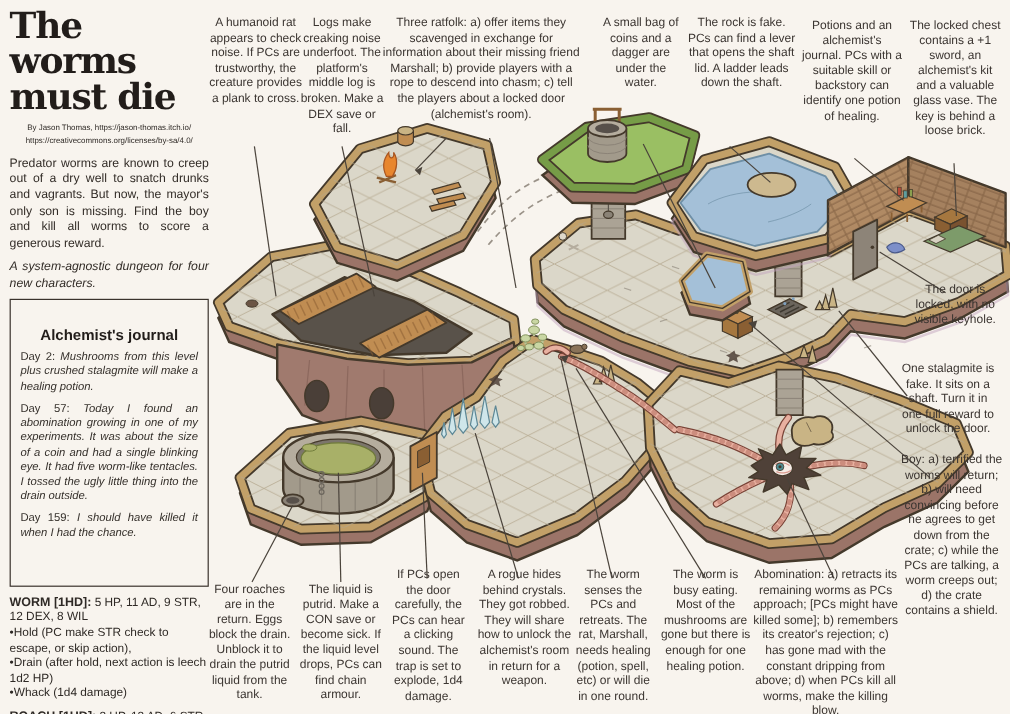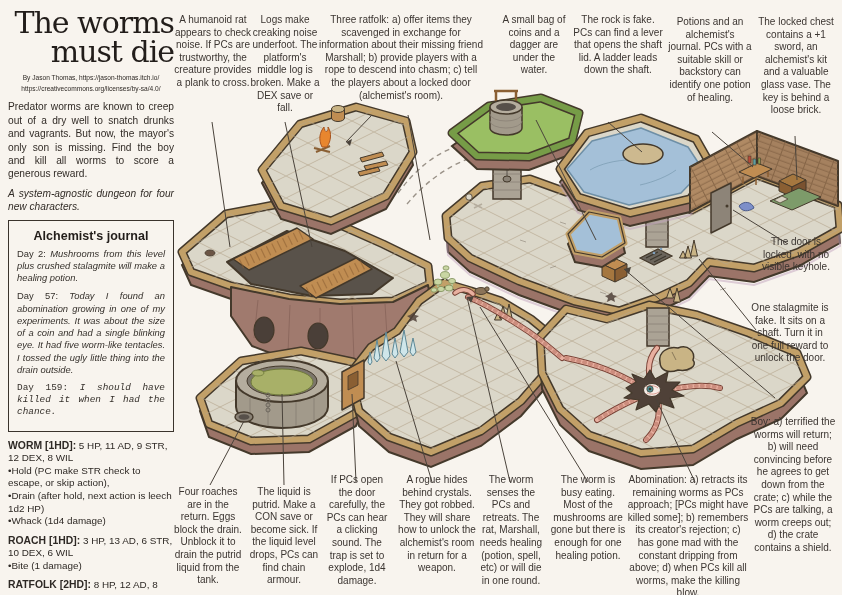--- a/index.html
+++ b/index.html
@@ -1,25 +1,25 @@
 <!DOCTYPE html>
 <html style="--ink: #44392b; --floor: #dbd7c9; --rim: #c2a068; --side: #9b7468; --cliff: #a07a6e; --chasm: #59524a; --water: #a4c0d8; --waterline: #6e8fa6; --grass: #9abf63; --grassrim: #769c47; --wood: #c08d52; --wooddark: #8a5f33; --stone: #aba395; --stonedark: #8a8276; --liquid: #a8b068; --worm: #e8b0a0; --wormdark: #7a4438; --crystal: #cfe6ea; --crystaldark: #5d8795; --fire: #e8862e; --boulder: #c9b485; --mushroom: #c9d6a3; --abom: #4f4138; --leader: #4a433b; --brick: #b08a64; --brickdark: #7a5a3e; --bed: #7d9b6a; --accent: #c2a3bd; --tile: #b3a68c;"><head>
 <meta charset="utf-8">
 <style>
   html,body{margin:0;padding:0;}
   .page{position:relative;width:842px;height:595px;background:#f8f4ee;overflow:hidden;
         font-family:"Liberation Sans",sans-serif;color:#35302b;}
   svg.map{position:absolute;left:0;top:0;z-index:1;}
   .leftcol{position:absolute;left:8px;top:4px;width:166px;z-index:3;}
-  h1.title{font-family:"DejaVu Serif",serif;font-weight:normal;font-size:30px;line-height:0.98;
-           letter-spacing:-1px;text-align:right;margin:4px 0 5px;color:#221d1a;}
+  h1.title{font-family:"DejaVu Serif",serif;font-weight:bold;font-size:30px;line-height:0.98;
+           letter-spacing:-1px;text-align:left;margin:4px 0 5px;color:#221d1a;}
   .byline{font-size:6.6px;text-align:center;line-height:1.7;color:#2e2925;margin-bottom:4px;}
   p.intro{font-size:10.2px;text-align:justify;line-height:1.32;margin:6px 0;color:#322c27;}
   p.note{font-style:italic;}
-  .journal{border:1.4px solid #3a332c;padding:8px 8px;margin-top:6px;}
+  .journal{border:1.4px solid #3a332c;padding:22px 8px;margin-top:6px;}
   .jtitle{font-size:12.5px;font-weight:bold;text-align:center;margin-bottom:5px;color:#221d1a;}
   .jentry{font-size:9.4px;line-height:1.3;text-align:justify;margin:0 0 6px;}
   .jentry em{font-style:italic;}
   .stats{margin-top:7px;}
   .stat{font-size:9.9px;line-height:1.27;margin-bottom:6px;color:#2e2925;}
   .sname{font-weight:bold;font-size:10.4px;}
   .ab::before{content:"\2022 ";}
   .co{position:absolute;z-index:3;font-size:10px;line-height:1.26;text-align:center;color:#3b3531;}
 </style>
 </head>
@@ -327,21 +327,21 @@
   <div class="byline">
     <div>By Jason Thomas, https://jason-thomas.itch.io/</div>
     <div>https://creativecommons.org/licenses/by-sa/4.0/</div>
   </div>
   <p class="intro">Predator worms are known to creep out of a dry well to snatch drunks and vagrants. But now, the mayor's only son is missing. Find the boy and kill all worms to score a generous reward.</p>
   <p class="intro note">A system-agnostic dungeon for four new characters.</p>
   <div class="journal">
     <div class="jtitle">Alchemist's journal</div>
     <p class="jentry"><span class="jlabel">Day 2:</span> <em>Mushrooms from this level plus crushed stalagmite will make a healing potion.</em></p>
     <p class="jentry"><span class="jlabel">Day 57:</span> <em>Today I found an abomination growing in one of my experiments. It was about the size of a coin and had a single blinking eye. It had five worm-like tentacles. I tossed the ugly little thing into the drain outside.</em></p>
-    <p class="jentry" style="margin-bottom:4px;font-family:Liberation Mono, monospace;"><span class="jlabel">Day 159:</span> <em>I should have killed it when I had the chance.</em></p>
+    <p class="jentry" style="margin-bottom:16px;"><span class="jlabel">Day 159:</span> <em>I should have killed it when I had the chance.</em></p>
   </div>
   <div class="stats">
     <div class="stat">
       <span class="sname">WORM [1HD]:</span> <span>5 HP, 11 AD, 9 STR, 12 DEX, 8 WIL</span>
       <div class="ab">Hold (PC make STR check to escape, or skip action),</div>
       <div class="ab">Drain (after hold, next action is leech 1d2 HP)</div>
       <div class="ab">Whack (1d4 damage)</div>
     </div>
     <div class="stat">
       <span class="sname">ROACH [1HD]:</span> <span>3 HP, 13 AD, 6 STR, 10 DEX, 6 WIL</span>
@@ -357,21 +357,21 @@
 <div class="co" style="left:174px;top:14px;width:78px">A humanoid rat appears to check noise. If PCs are trustworthy, the creature provides a plank to cross.</div>
 <div class="co" style="left:248px;top:14px;width:74px">Logs make creaking noise underfoot. The platform's middle log is broken. Make a DEX save or fall.</div>
 <div class="co" style="left:318px;top:14px;width:166px">Three ratfolk: a) offer items they scavenged in exchange for information about their missing friend Marshall; b) provide players with a rope to descend into chasm; c) tell the players about a locked door (alchemist's room).</div>
 <div class="co" style="left:572px;top:14px;width:92px">The rock is fake. PCs can find a lever that opens the shaft lid. A ladder leads down the shaft.</div>
 <div class="co" style="left:500px;top:14px;width:68px">A small bag of coins and a dagger are under the water.</div>
 <div class="co" style="left:668px;top:16px;width:84px">Potions and an alchemist's journal. PCs with a suitable skill or backstory can identify one potion of healing.</div>
 <div class="co" style="left:758px;top:16px;width:76px">The locked chest contains a +1 sword, an alchemist's kit and a valuable glass vase. The key is behind a loose brick.</div>
 
 <div class="co" style="left:760px;top:236px;width:72px">The door is locked, with no visible keyhole.</div>
 <div class="co" style="left:748px;top:302px;width:84px">One stalagmite is fake. It sits on a shaft. Turn it in one full reward to unlock the door.</div>
-<div class="co" style="left:750px;top:416px;width:86px">Boy: a) terrified the worms will return; b) will need convincing before he agrees to get down from the crate; c) while the PCs are talking, a worm creeps out; d) the crate contains a shield.</div>
+<div class="co" style="left:750px;top:378px;width:86px">Boy: a) terrified the worms will return; b) will need convincing before he agrees to get down from the crate; c) while the PCs are talking, a worm creeps out; d) the crate contains a shield.</div>
 
 <div class="co" style="left:172px;top:486px;width:72px">Four roaches are in the return. Eggs block the drain. Unblock it to drain the putrid liquid from the tank.</div>
 <div class="co" style="left:246px;top:486px;width:76px">The liquid is putrid. Make a CON save or become sick. If the liquid level drops, PCs can find chain armour.</div>
 <div class="co" style="left:326px;top:474px;width:62px">If PCs open the door carefully, the PCs can hear a clicking sound. The trap is set to explode, 1d4 damage.</div>
 <div class="co" style="left:396px;top:474px;width:82px">A rogue hides behind crystals. They got robbed. They will share how to unlock the alchemist's room in return for a weapon.</div>
 <div class="co" style="left:476px;top:474px;width:70px">The worm senses the PCs and retreats. The rat, Marshall, needs healing (potion, spell, etc) or will die in one round.</div>
 <div class="co" style="left:550px;top:474px;width:76px">The worm is busy eating. Most of the mushrooms are gone but there is enough for one healing potion.</div>
 <div class="co" style="left:626px;top:474px;width:124px">Abomination: a) retracts its remaining worms as PCs approach; [PCs might have killed some]; b) remembers its creator's rejection; c) has gone mad with the constant dripping from above; d) when PCs kill all worms, make the killing blow.</div>
 
 </div>

